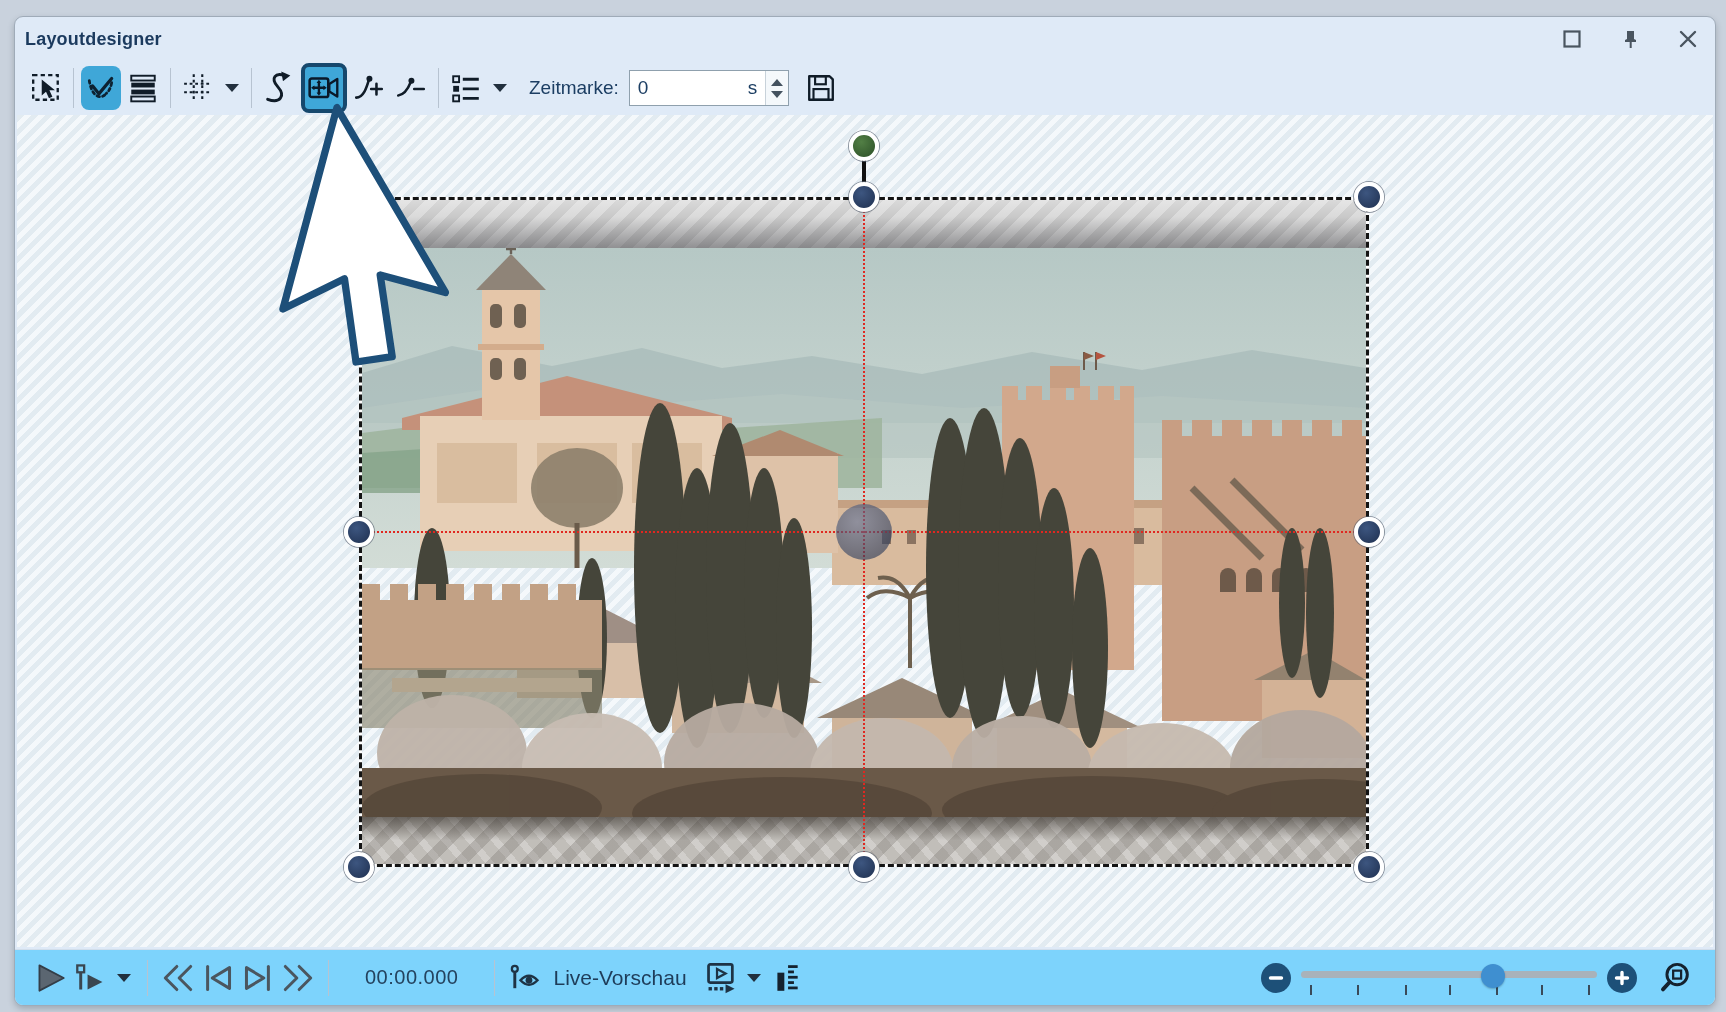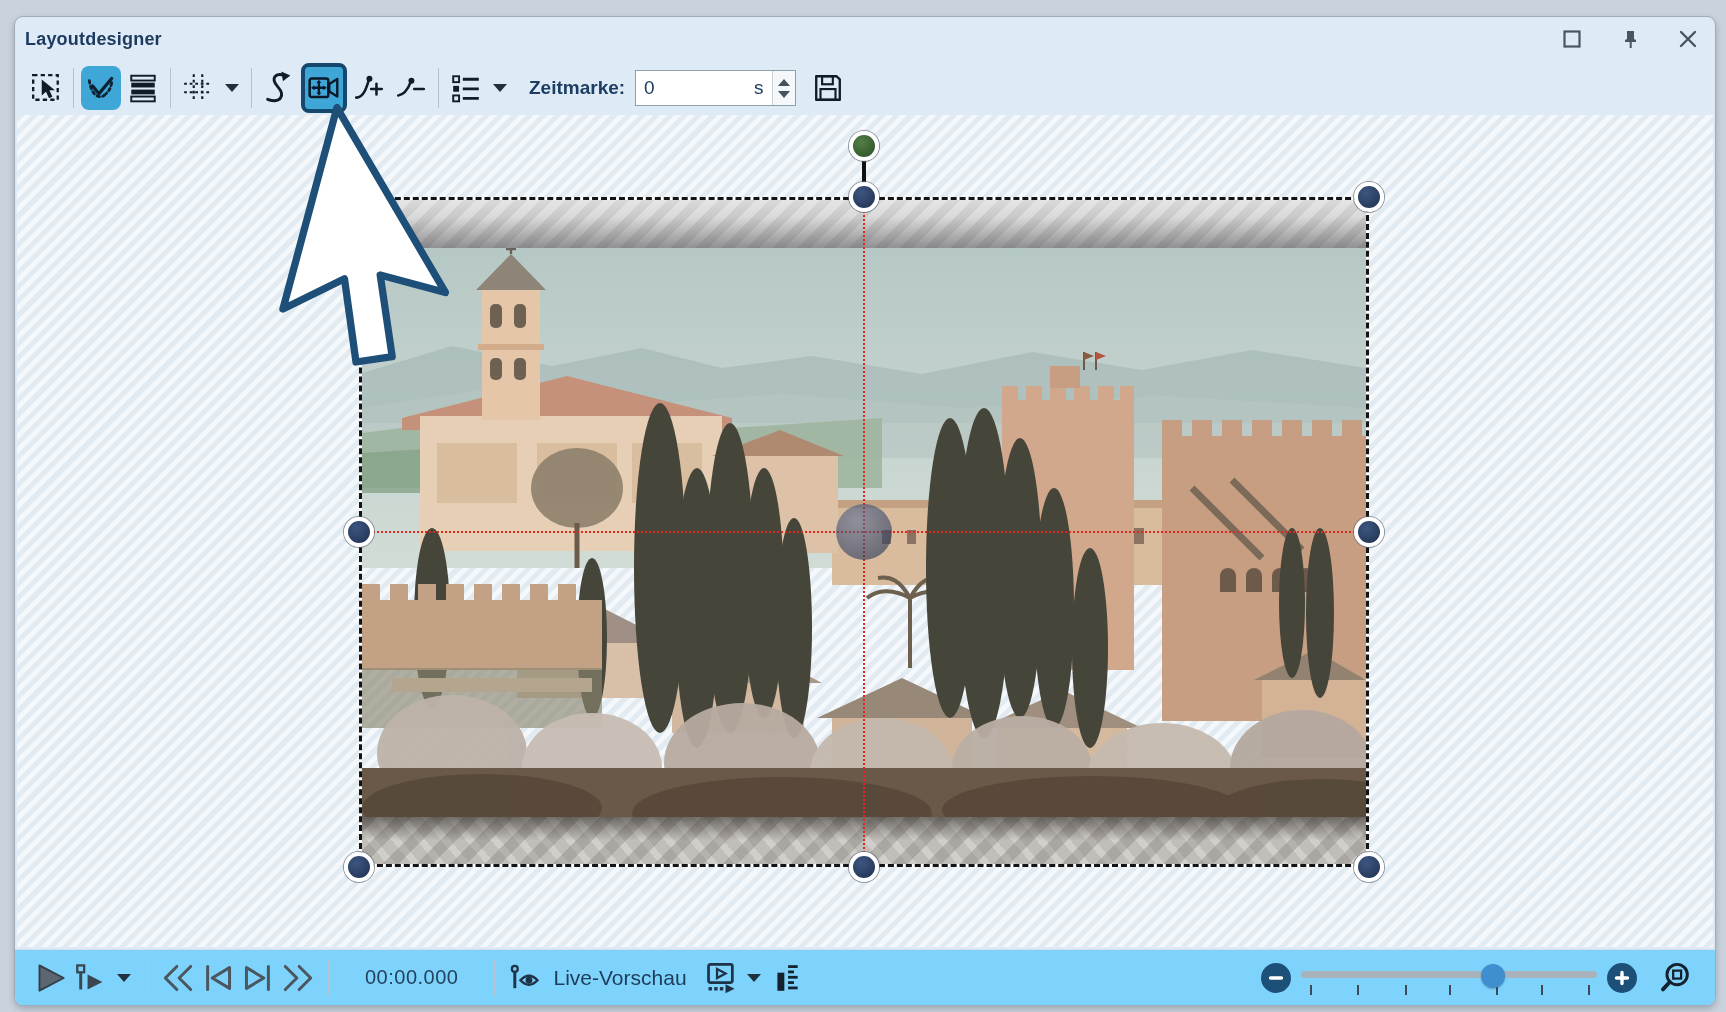--- a/index.html
+++ b/index.html
@@ -12,21 +12,21 @@
   .title{font-size:18px;font-weight:bold;color:#1b3a5e;letter-spacing:.2px;}
   .wctrls{display:flex;align-items:center;gap:36px;}
   .wbtn{width:22px;height:22px;display:flex;align-items:center;justify-content:center;cursor:default;}
   
   .toolbar{height:54px;display:flex;align-items:center;padding:0 8px 4px 10px;}
   .tbtn{min-width:40px;height:44px;display:flex;align-items:center;justify-content:center;border-radius:8px;margin:0 1px;}
   .tbtn.toggled{background:#3fa7d8;}
   .tbtn.active{background:#3fa7d8;border:4px solid #16486d;min-width:46px;height:50px;box-sizing:border-box;}
   .sep{width:1px;height:40px;background:#b7c3d1;margin:0 6px;}
   .dd{width:0;height:0;border-left:7px solid transparent;border-right:7px solid transparent;border-top:8px solid #22303e;margin:0 6px;}
-  .zm-label{font-size:19px;color:#1c3e63;margin:0 10px 0 16px;font-weight:bold;}
+  .zm-label{font-size:19px;color:#1c3e63;margin:0 10px 0 16px;}
   .zm-field{display:flex;align-items:stretch;height:36px;border:1px solid #8fa0ad;background:#fff;box-sizing:border-box;}
   .zm-input{width:108px;border:none;outline:none;font-size:19px;color:#1c3e63;padding:0 0 0 8px;font-family:"Liberation Sans",sans-serif;background:transparent;}
   .zm-unit{display:flex;align-items:center;font-size:19px;color:#1c3e63;padding:0 8px 0 2px;}
   .spin{display:flex;flex-direction:column;justify-content:center;gap:5px;width:22px;align-items:center;border-left:1px solid #c8d2da;background:#f4f8fb;}
   .spin-up{width:0;height:0;border-left:6px solid transparent;border-right:6px solid transparent;border-bottom:7px solid #44525f;}
   .spin-dn{width:0;height:0;border-left:6px solid transparent;border-right:6px solid transparent;border-top:7px solid #44525f;}
   
   .canvas{position:absolute;left:2px;top:98px;width:1696px;height:832px;
     background:repeating-linear-gradient(135deg,#e2ebf1 0 5px,#f4f8fb 5px 10px);overflow:hidden;}
   .strip-top{position:absolute;left:345px;top:85px;width:1004px;height:48px;

